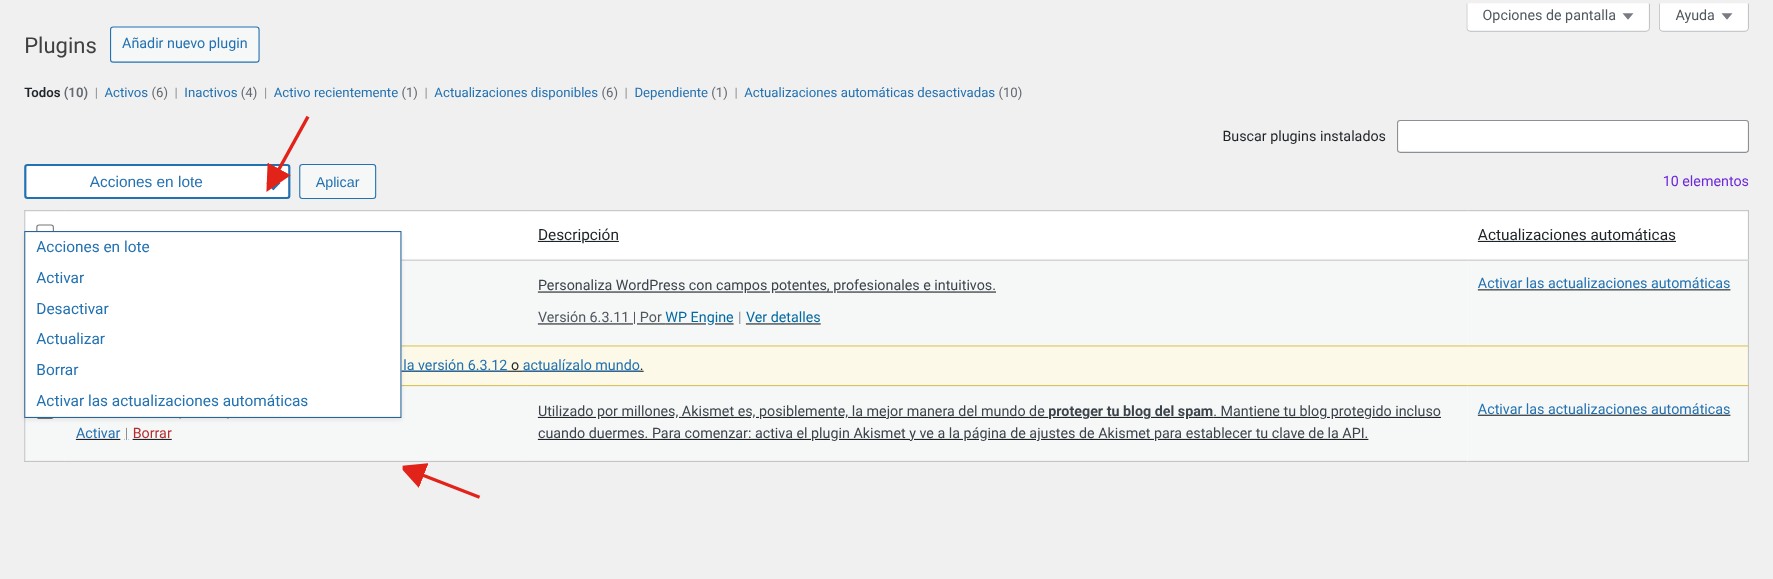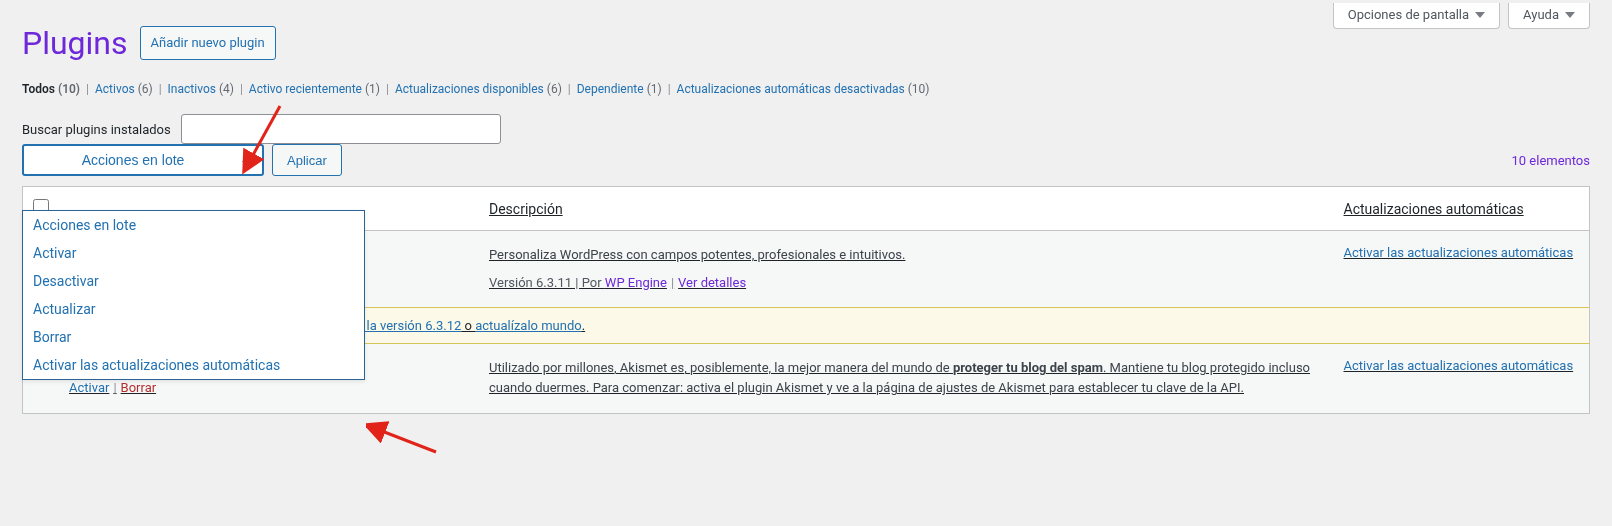--- a/index.html
+++ b/index.html
@@ -44,23 +44,23 @@
     padding: 10px 22px 0 22px;
   }
   .page-heading {
     display: flex;
     align-items: center;
     gap: 12px;
     margin-top: 14px;
     margin-bottom: 20px;
   }
   h1.page-title {
-    font-size: 32px;
+    font-size: 20px;
     font-weight: 400;
-    color: #6d28d9;
+    color: #404040;
   }
   .button, .button-secondary {
     display: inline-block;
     padding: 4px 12px;
     font-size: 13px;
     line-height: 1.8;
     border: 1px solid #2271b1;
     border-radius: 3px;
     color: #2271b1;
     background: #f6f7f7;
@@ -75,22 +75,24 @@
     font-size: 12px;
     color: #50575e;
     margin-bottom: 18px;
   }
   .filters a { color: #2271b1; text-decoration: none; }
   .filters .current { font-weight: 600; color: #1d2327; }
   .filters .count { color: #646970; }
   .filters .sep { margin: 0 3px; color: #8c8f94; }
   .search-row {
     display: flex;
+    justify-content: flex-end;
     align-items: center;
     gap: 10px;
+    margin-bottom: 10px;
   }
   .search-row label { font-size: 13px; color: #1d2327; }
   .search-input {
     border: 1px solid #8c8f94;
     border-radius: 3px;
     padding: 4px 8px;
     width: 320px;
     height: 30px;
     font-size: 13px;
     background: #fff;
@@ -211,21 +213,21 @@
     font-weight: 600;
     color: #1d2327;
     margin-bottom: 6px;
   }
   .row-actions { font-size: 13px; }
   .row-actions a { color: #2271b1; text-decoration: none; }
   .row-actions .delete { color: #b32d2e; }
   .row-actions .sep { color: #8c8f94; margin: 0 4px; }
   .desc { font-size: 13px; color: #3c434a; line-height: 1.55; }
   .desc .meta { margin-top: 8px; color: #50575e; }
-  .desc .meta a { color: #6d28d9; text-decoration: none; }
+  .desc .meta a { color: #0369a1; text-decoration: none; }
   .desc .meta .sep2 { margin: 0 4px; color: #8c8f94; }
   .auto-update a { color: #2271b1; text-decoration: none; font-size: 13px; }
   .update-row a { color: #2271b1; text-decoration: underline; }
   .checkbox { width: 16px; height: 16px; }
 
   
   .arrow { position: absolute; z-index: 100; pointer-events: none; }
   .arrow svg { display: block; }
 </style>
 </head>

